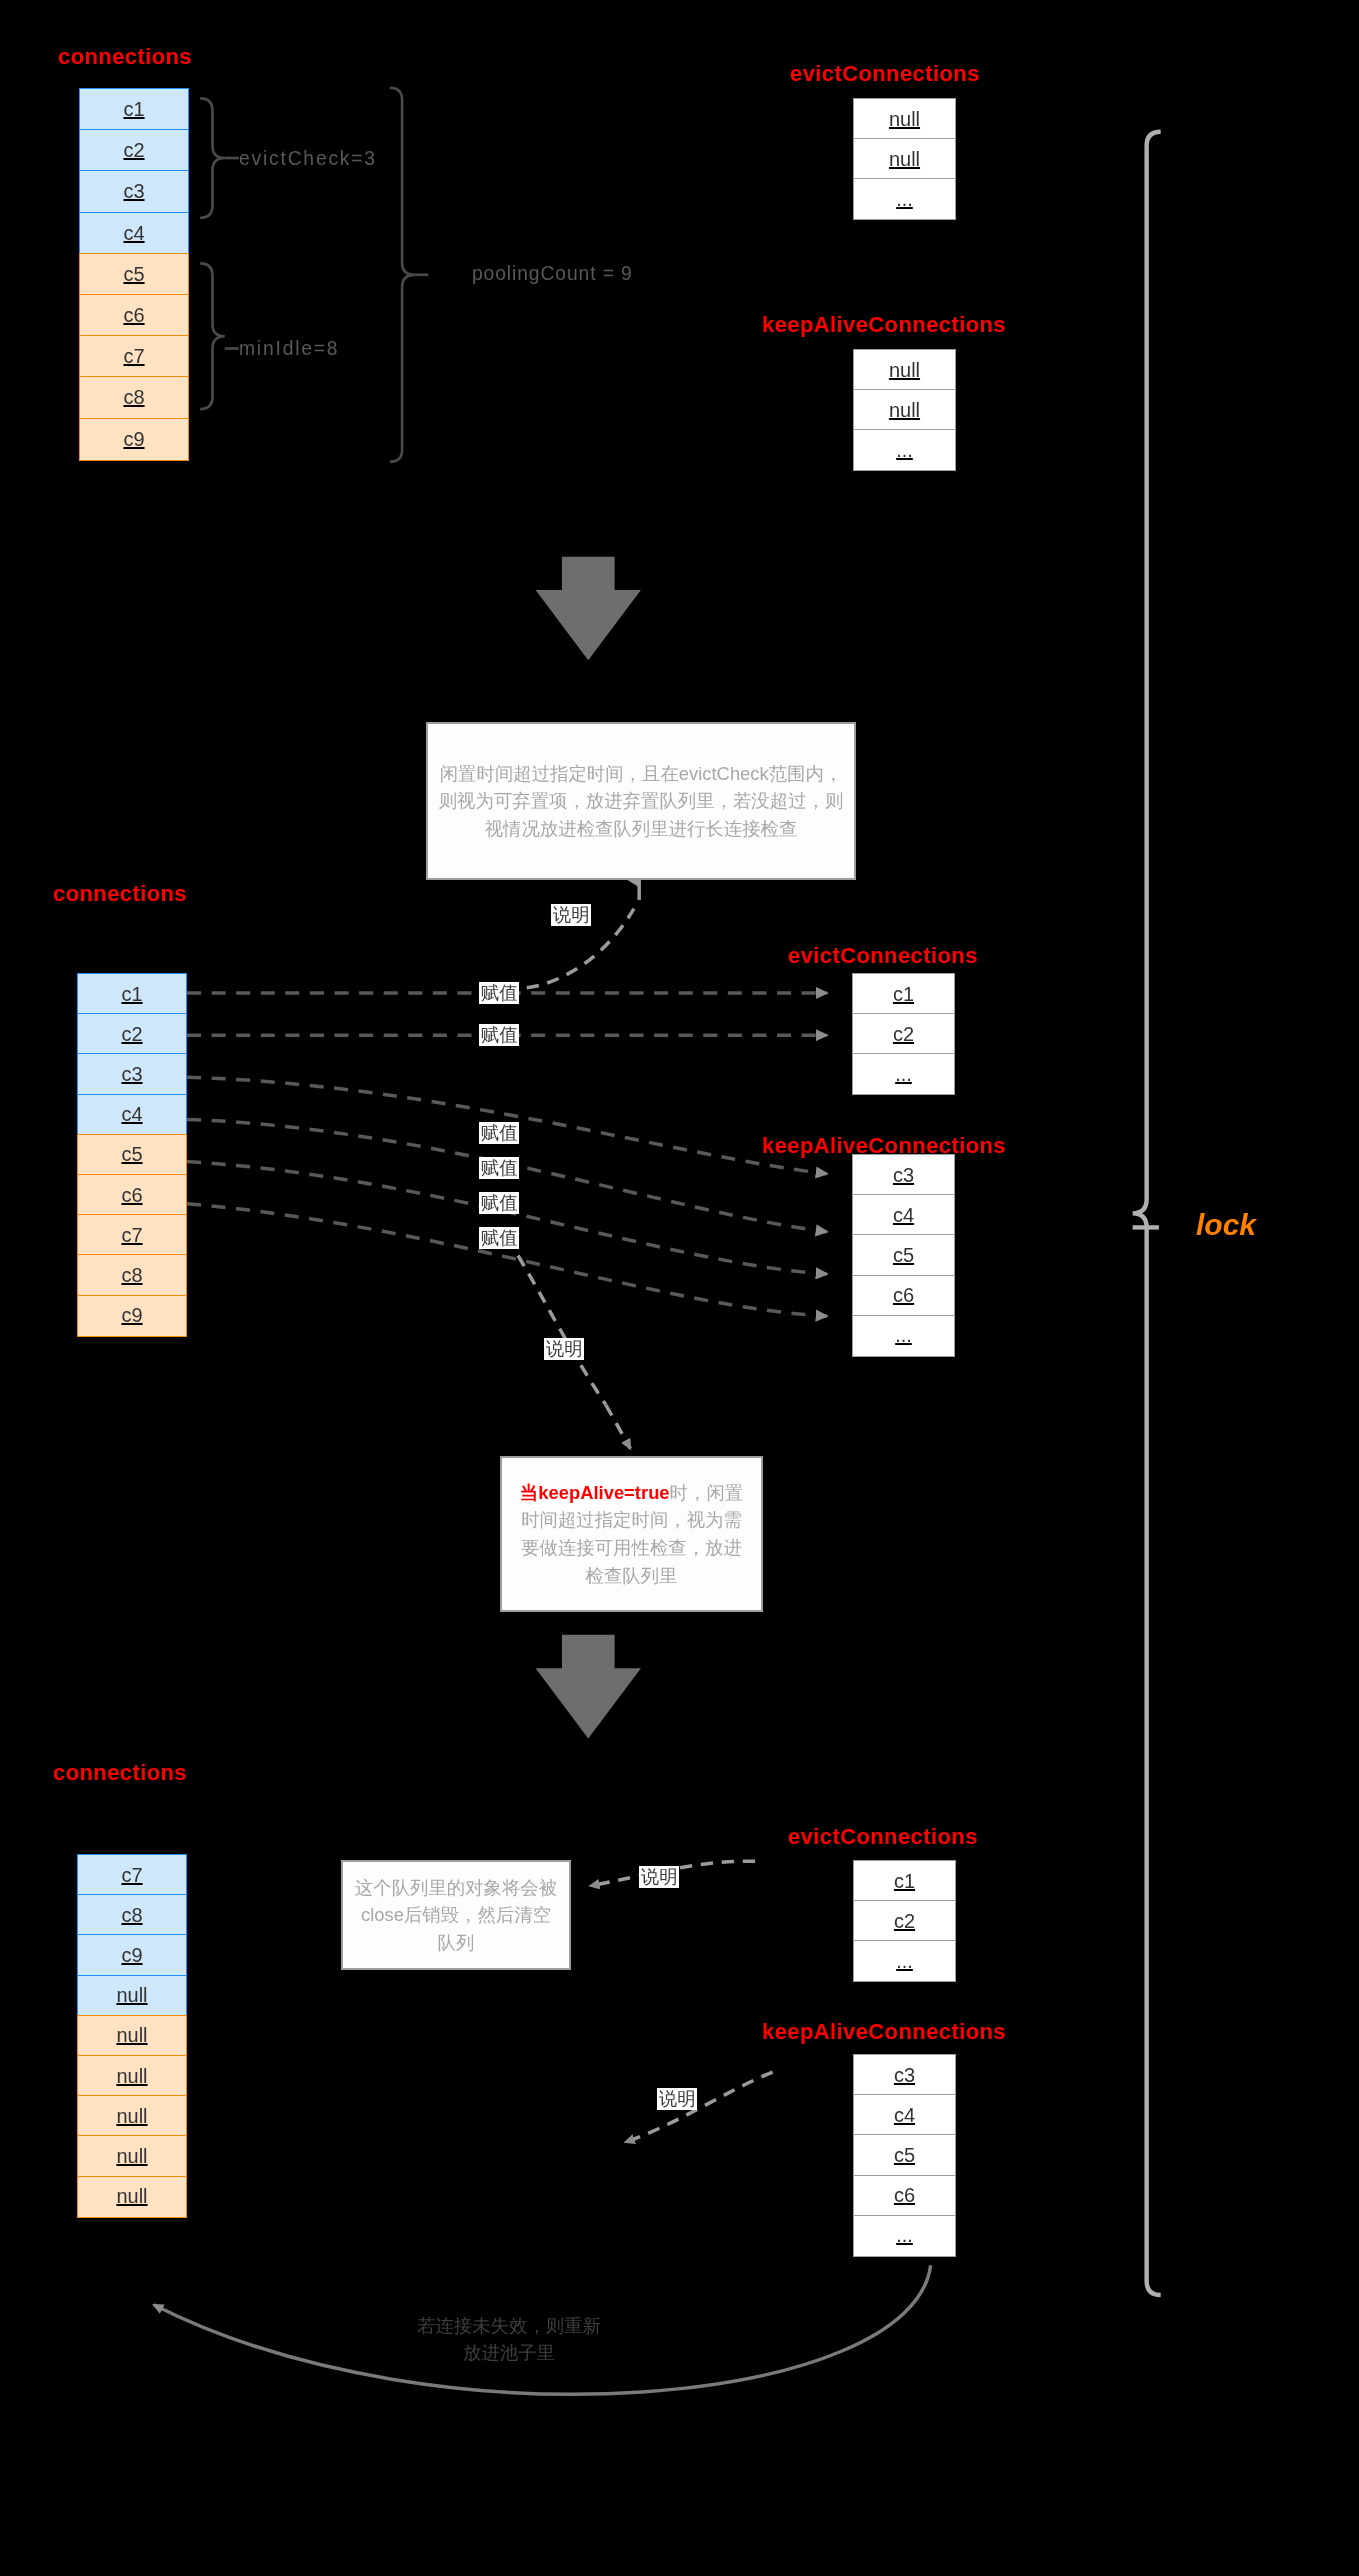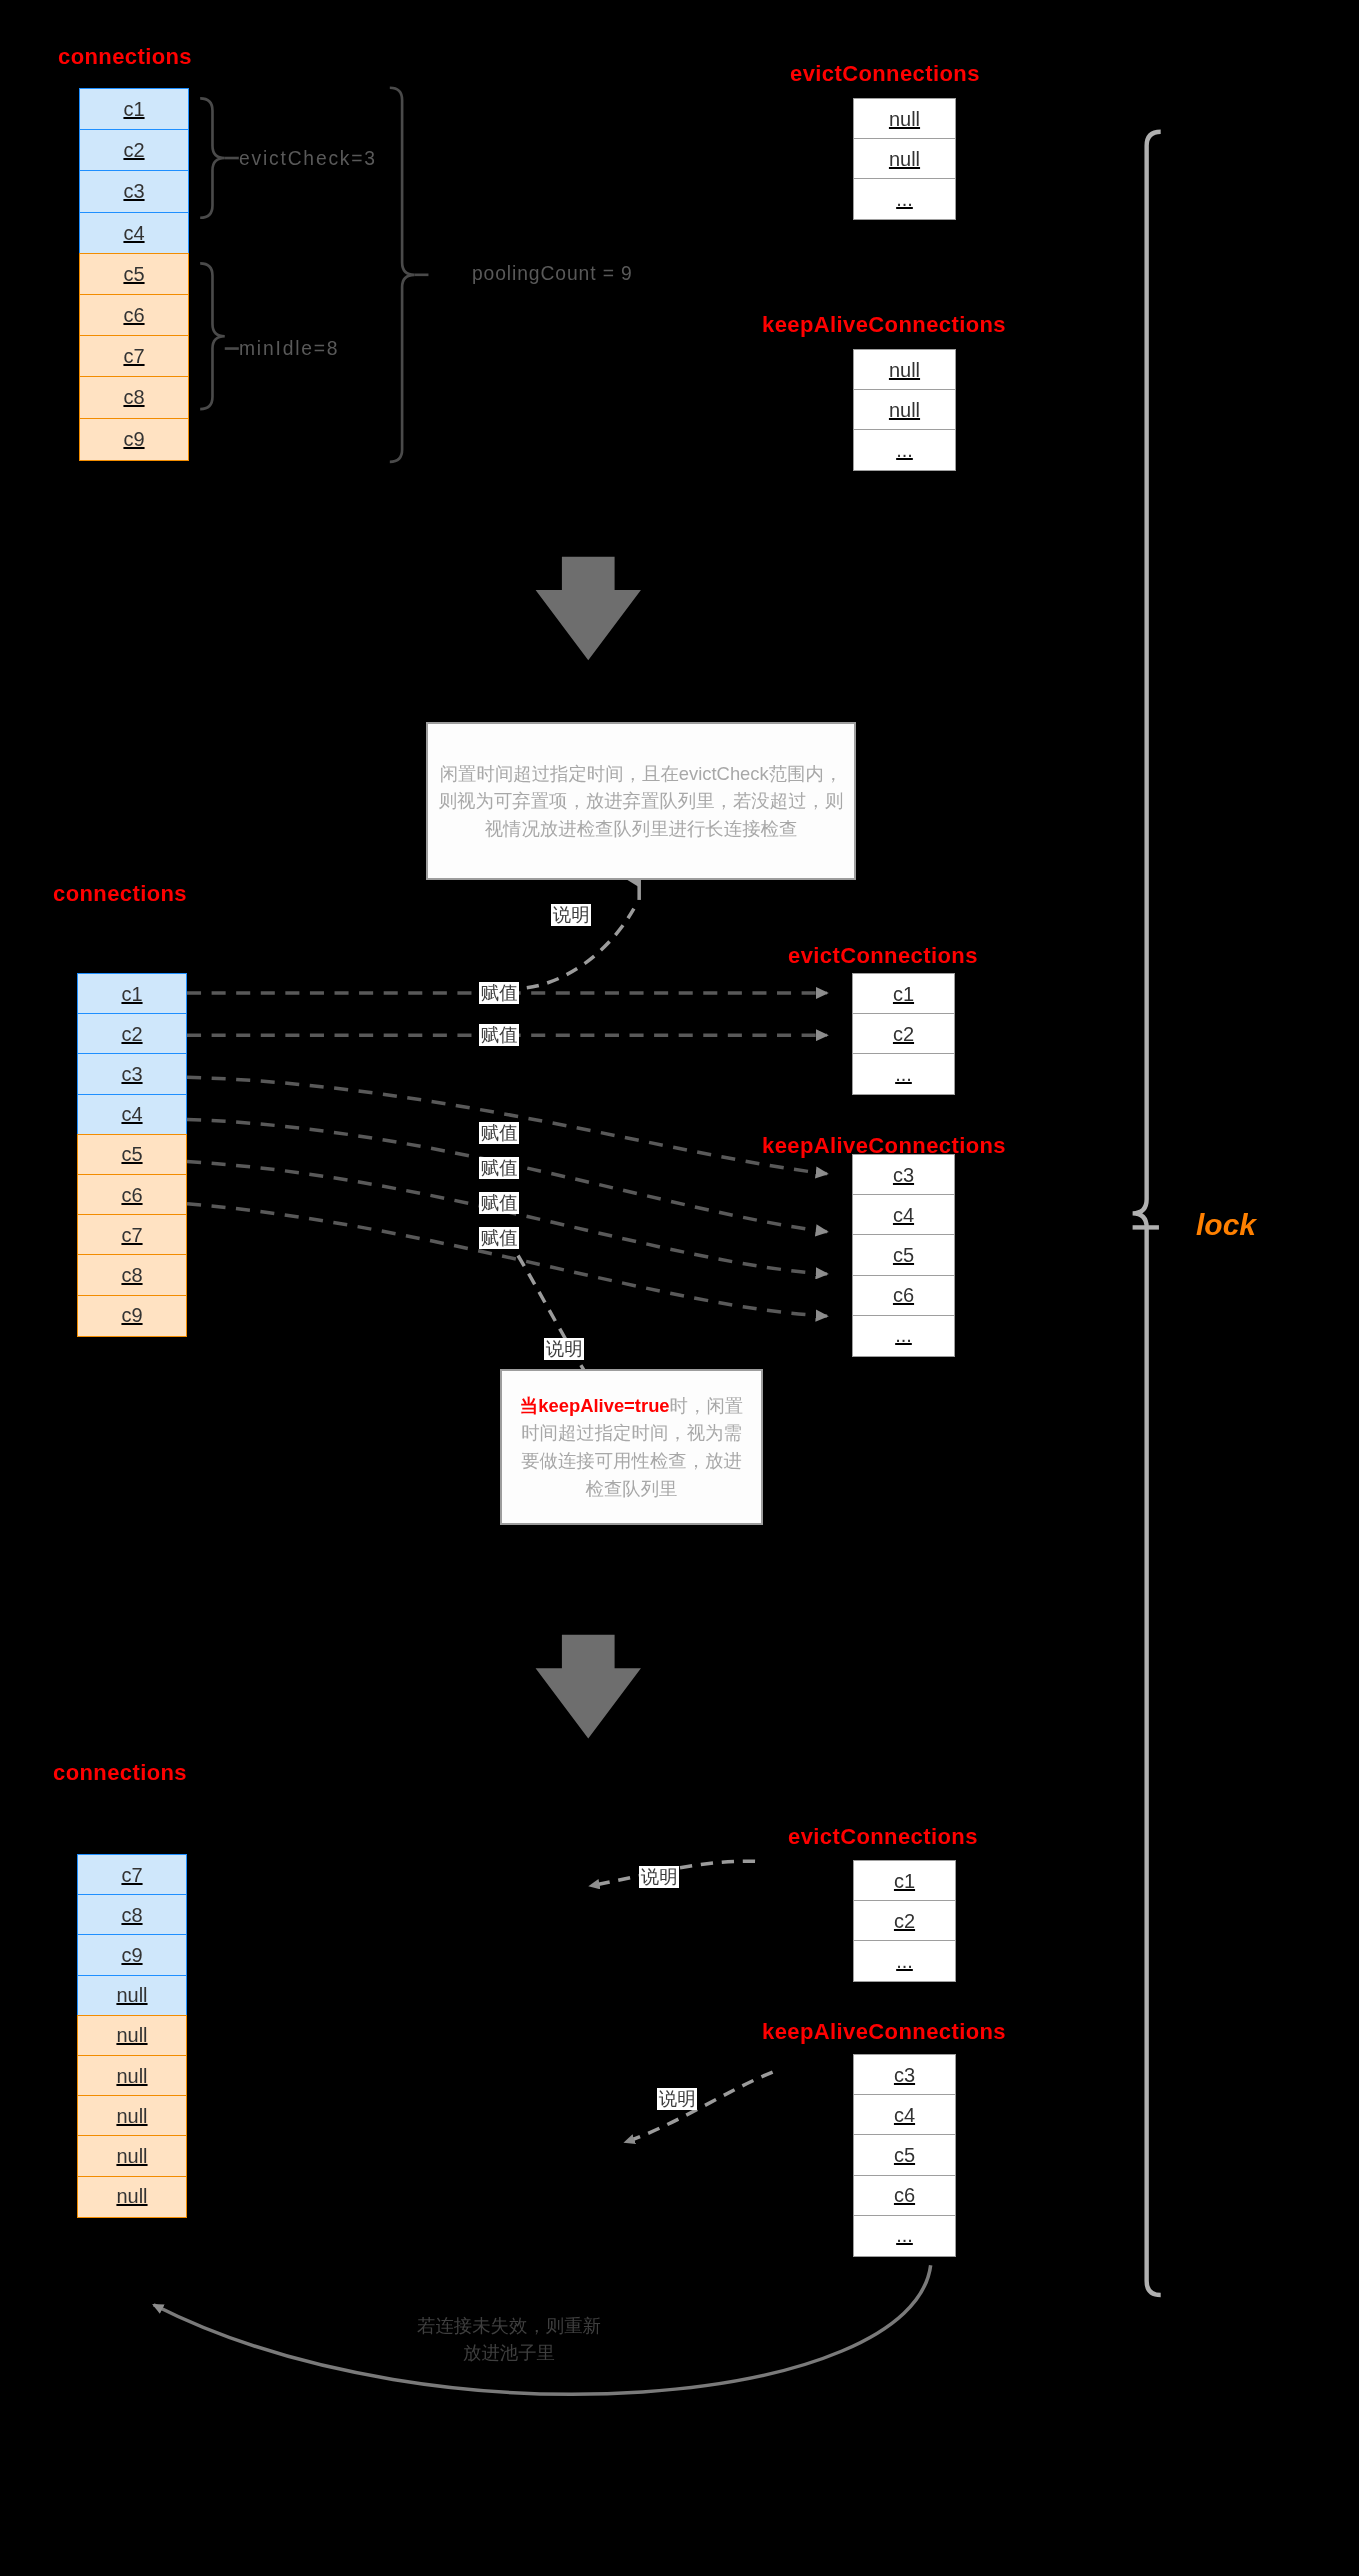--- a/index.html
+++ b/index.html
@@ -187,39 +187,42 @@
       <div class="chip" style="left: 479px; top: 982px;">赋值</div>
       <div class="chip" style="left: 479px; top: 1024px;">赋值</div>
       <div class="chip" style="left: 479px; top: 1122px;">赋值</div>
       <div class="chip" style="left: 479px; top: 1157px;">赋值</div>
       <div class="chip" style="left: 479px; top: 1192px;">赋值</div>
       <div class="chip" style="left: 479px; top: 1227px;">赋值</div>
     </div>
 
   <div class="chip" style="left:544px;top:1338px;">说明</div>
 
-  <div class="note" style="left:500px;top:1369px;width:263px;height:156px;">
+  <div class="note" style="left:500px;top:1456px;width:263px;height:156px;">
     <span>
       <span class="hl">当</span><span class="hl">keepAlive=true</span><span>时，闲置时间超过指定时间，视为需要做连接可用性检查，放进检查队列里</span>
     </span>
   </div>
 
   <div class="redlabel" style="left:53px;top:1760px;">connections</div>
   <div class="stack" style="left:77px;top:1854px;width:110px;">
       <div class="cell blue" style="height: 42px; margin-top: 0px;">c7</div>
       <div class="cell blue" style="height: 42px; margin-top: -1.8px;">c8</div>
       <div class="cell blue" style="height: 42px; margin-top: -1.8px;">c9</div>
       <div class="cell blue" style="height: 42px; margin-top: -1.8px;">null</div>
       <div class="cell orange" style="height: 42px; margin-top: -1.8px;">null</div>
       <div class="cell orange" style="height: 42px; margin-top: -1.8px;">null</div>
       <div class="cell orange" style="height: 42px; margin-top: -1.8px;">null</div>
       <div class="cell orange" style="height: 42px; margin-top: -1.8px;">null</div>
       <div class="cell orange" style="height: 42px; margin-top: -1.8px;">null</div>
     </div>
 
+  <div class="note" style="left:341px;top:1860px;width:230px;height:110px;">
+    <span>这个队列里的对象将会被close后销毁，然后清空队列</span>
+  </div>
   <div class="chip" style="left:639px;top:1866px;">说明</div>
 
   <div class="chip" style="left:657px;top:2088px;">说明</div>
 
   <div class="redlabel" style="left:788px;top:1824px;">evictConnections</div>
   <div class="stack" style="left:853px;top:1860px;width:103px;">
       <div class="cell white" style="height: 42px; margin-top: 0px;">c1</div>
       <div class="cell white" style="height: 42px; margin-top: -1.8px;">c2</div>
       <div class="cell white" style="height: 42px; margin-top: -1.8px;">...</div>
     </div>

